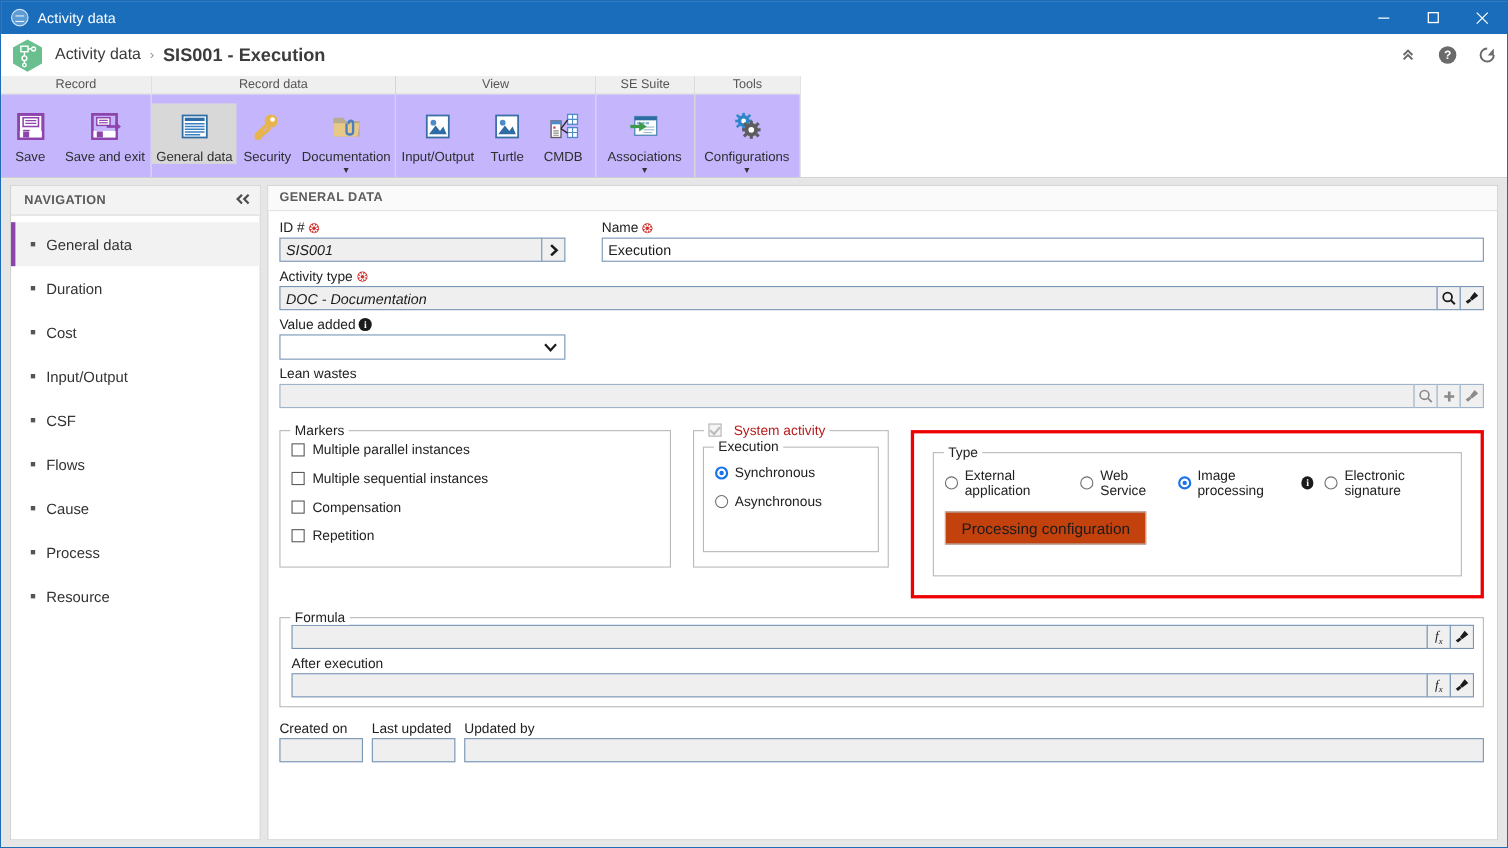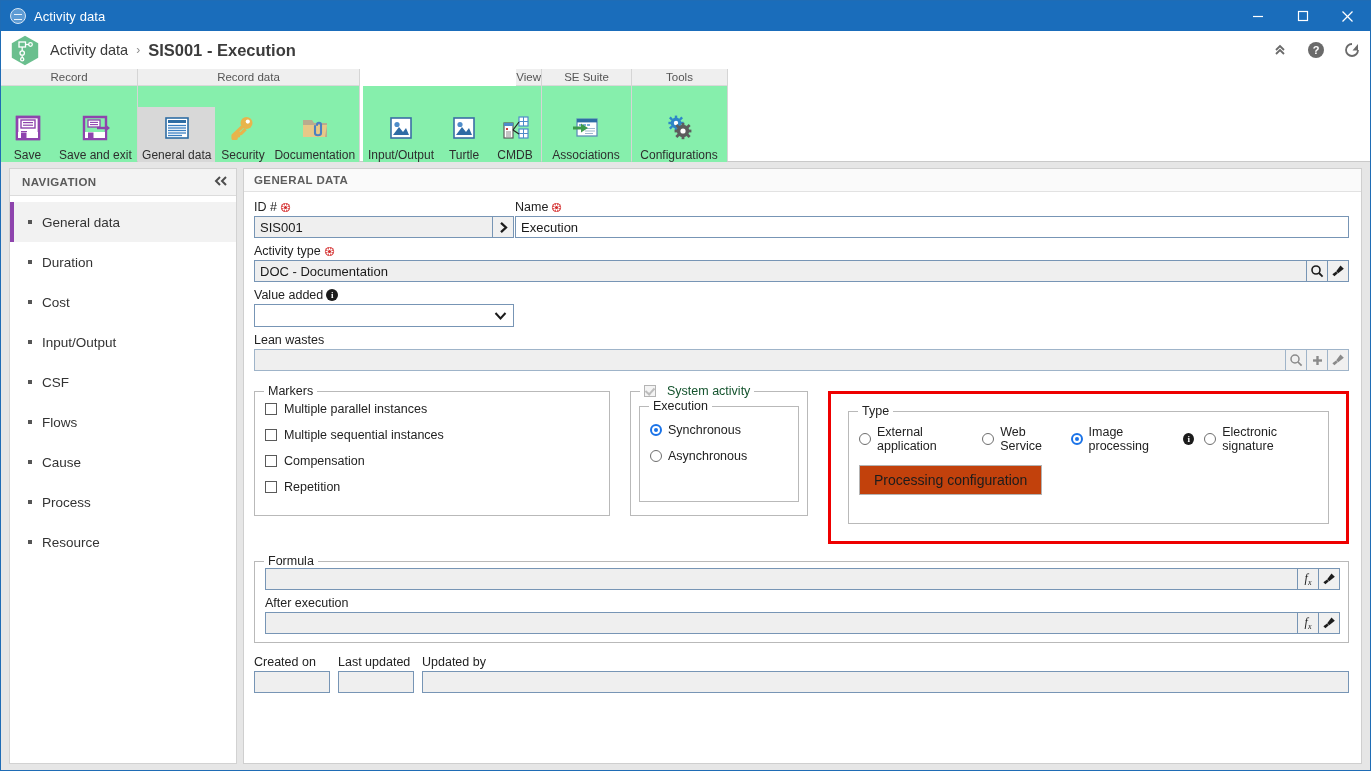--- a/index.html
+++ b/index.html
@@ -127,22 +127,22 @@
     border-bottom: 1px solid #d9d9d9;
     font-size: 11.5px;
     color: #555;
     text-align: center;
     line-height: 16px;
   }
   .rgroup-body {
     flex: 1;
     display: flex;
     align-items: flex-start;
-    padding-top: 21px;
-    background: #86efac;
+    padding-top: 8px;
+    background: #c4b5fd;
   }
   .rbtn {
     display: flex;
     flex-direction: column;
     align-items: center;
     justify-content: flex-start;
     min-width: 54px;
     padding: 3px 5px 0 5px;
     box-sizing: border-box;
   }
@@ -262,21 +262,21 @@
     height: 22px;
     border: 1px solid #7795b5;
     background: #fff;
     box-sizing: border-box;
     font-size: 13px;
     color: #1a1a1a;
     padding: 0 5px;
     display: flex; align-items: center;
     font-family: "Liberation Sans", sans-serif;
   }
-  .inp.ro { background: #efefef; }
+  .inp.ro { background: #efefef; font-style: italic; }
   .row { display: flex; align-items: flex-end; }
   .sqbtn {
     width: 22px; height: 22px;
     border: 1px solid #7795b5;
     background: #f0f0f0;
     box-sizing: border-box;
     display: flex; align-items: center; justify-content: center;
     margin-left: -1px;
   }
   .sqbtn.plain { border-color:#9fb4c9; }
@@ -511,21 +511,21 @@
               <path d="M3,12 L27,12 L25,24 L3,24 Z" fill="#e7c887"></path>
               <path d="M17,12 C17,9 21,9 21,12 L21,20 C21,23 15,23 15,20 L15,13" stroke="#4a7fc1" stroke-width="2.1" fill="none" stroke-linecap="round"></path>
             </svg>
           </span>
           <span class="rlabel">Documentation</span>
           <span class="rcaret">▼</span>
         </div>
       </div>
     </div>
 
-    <div class="rgroup" style="width:182px;align-items:flex-end;">
+    <div class="rgroup" style="width:182px;">
       <div class="rgroup-title">View</div>
       <div class="rgroup-body">
         <div class="rbtn" style="min-width:72px;">
           <span class="ricon">
             <svg width="30" height="30" viewBox="0 0 30 30">
               <rect x="5" y="5" width="20" height="20" fill="#fff" stroke="#3a6ea5" stroke-width="1.6"></rect>
               <circle cx="11" cy="11.5" r="2.6" fill="#4e8cc9"></circle>
               <polygon points="7,22 13,14 17,19 20,15 23,22" fill="#2f6ba5"></polygon>
             </svg>
           </span>
@@ -715,21 +715,21 @@
               <div class="inp ro" style="width:239px;">
                 <span>SIS001</span>
               </div>
               <div class="sqbtn">
                 <svg width="13" height="13" viewBox="0 0 13 13">
                     <polyline points="4,1.8 9,6.5 4,11.2" fill="none" stroke="#1c1c1c" stroke-width="2.3"></polyline>
                   </svg>
               </div>
             </div>
           </div>
-          <div style="flex:1;">
+          <div style="flex:1;margin-left:32px;">
             <div class="flabel">
               <span>Name</span>
               <span class="req">
                 <svg width="11" height="11" viewBox="0 0 11 11">
                     <circle cx="5.5" cy="5.5" r="4.6" fill="#d32b2b"></circle>
                     <g stroke="#fff" stroke-width="1.5">
                       <line x1="5.5" y1="1.6" x2="5.5" y2="9.4"></line>
                       <line x1="1.6" y1="5.5" x2="9.4" y2="5.5"></line>
                       <line x1="2.8" y1="2.8" x2="8.2" y2="8.2"></line>
                       <line x1="8.2" y1="2.8" x2="2.8" y2="8.2"></line>
@@ -839,21 +839,21 @@
             </div>
             <div class="cbrow">
               <span class="cbox"></span>
               <span>Repetition</span>
             </div>
           </div>
 
           <div class="fs" style="width:178px;height:125px;padding:8px 8px 6px 8px;">
             <div class="fs-legend">
               <span class="cbox checked disabled"></span>
-              <span style="color:#14532d;text-align:center;">System activity</span>
+              <span style="color:#b91c1c;text-align:center;">System activity</span>
             </div>
             <div class="fs" style="height:96px;margin-top:6px;padding-left:10px;">
               <div class="fs-legend" style="background:#fff;">Execution</div>
               <div class="rdrow" style="margin-top:6px;">
                 <span class="radio on"></span>
                 <span>Synchronous</span>
               </div>
               <div class="rdrow">
                 <span class="radio"></span>
                 <span>Asynchronous</span>

